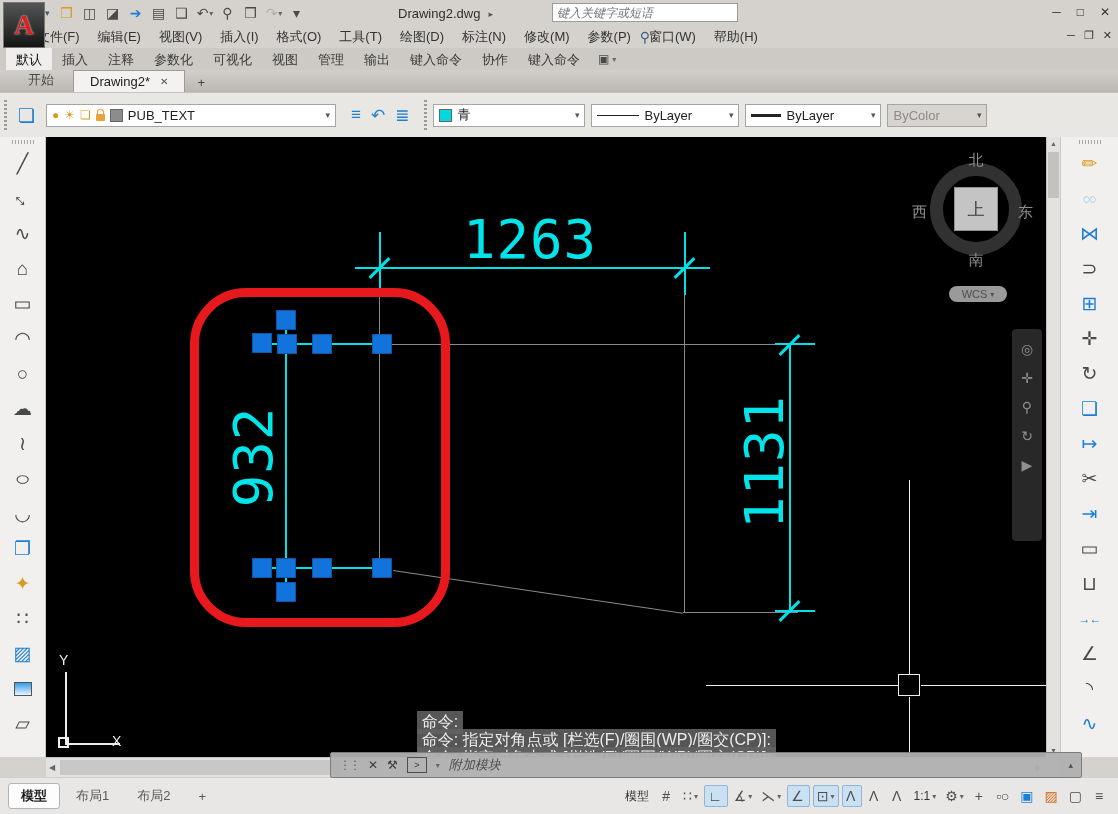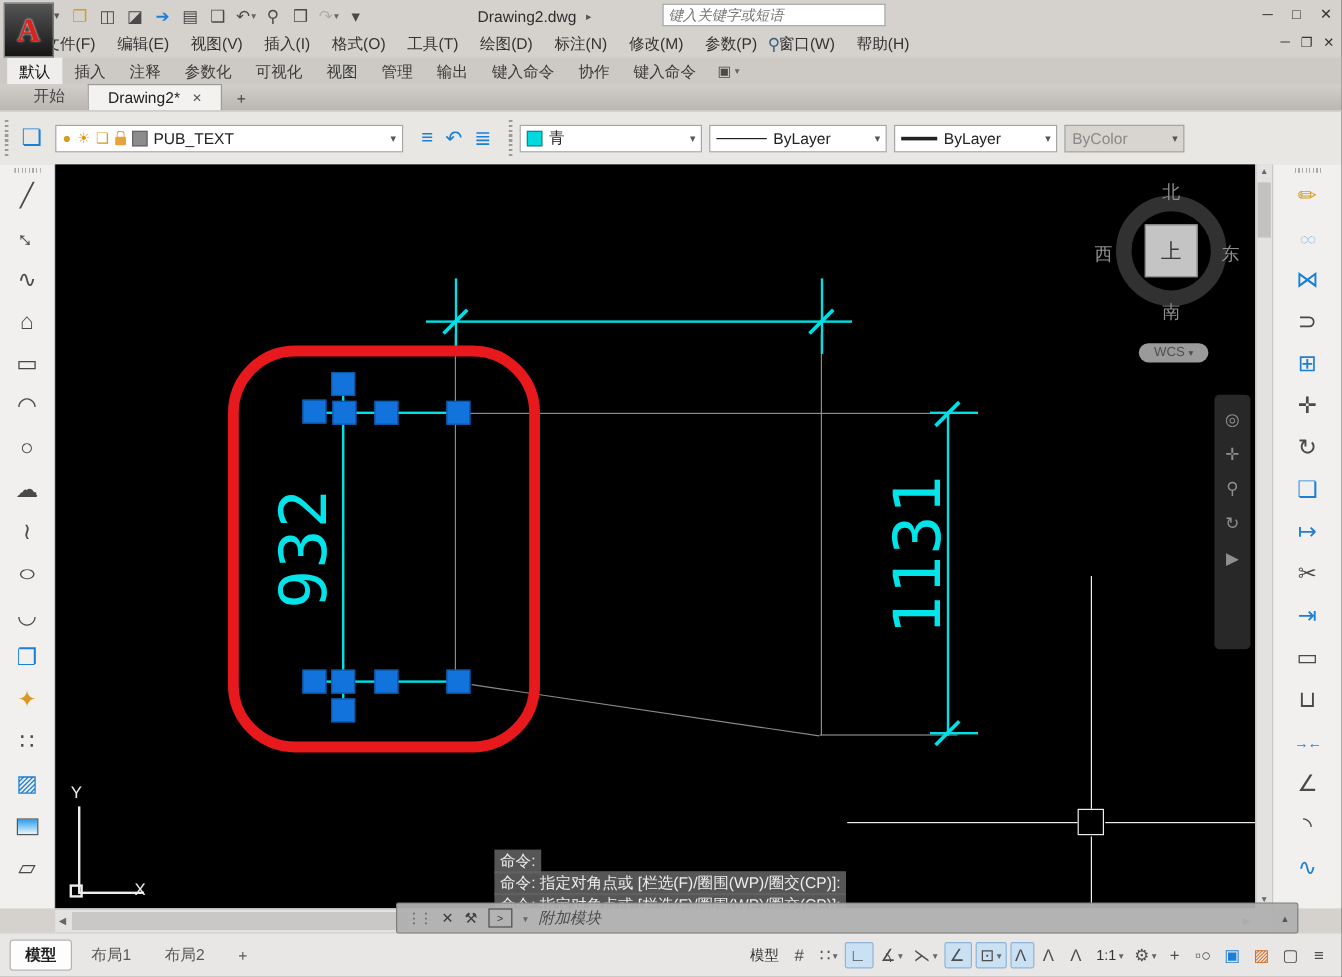--- a/index.html
+++ b/index.html
@@ -111,21 +111,21 @@
   .vcube-face{position:absolute;left:908px;top:50px;width:44px;height:44px;background:#c4c4c4;
               border:1px solid #8f8f8f;display:flex;align-items:center;justify-content:center;
               color:#3a3a3a;font-size:17px;box-sizing:border-box;}
   .vcube-label{position:absolute;color:#8f8f8f;font-size:15px;}
   .wcs{position:absolute;left:903px;top:149px;width:58px;height:16px;background:#9a9a9a;
        border-radius:8px;color:#4f4f4f;font-size:11px;display:flex;align-items:center;
        justify-content:center;gap:3px;}
   .navbar{position:absolute;left:966px;top:192px;width:30px;height:212px;background:rgba(88,88,88,.45);
           border-radius:4px;display:flex;flex-direction:column;align-items:center;gap:13px;
           padding-top:12px;box-sizing:border-box;color:#8f8f8f;font-size:14px;}
-  .chist{position:absolute;left:344px;color:#ececec;font-size:13px;white-space:pre;}
+  .chist{position:absolute;left:344px;color:#ececec;font-size:16px;white-space:pre;}
   .chist span{background:rgba(98,98,98,.88);padding:1px 5px;display:inline-block;}
   .ucs-label{position:absolute;color:#ededed;font-size:14px;}
   .ucs-box{position:absolute;left:12px;top:600px;width:11px;height:11px;border:2px solid #ededed;box-sizing:border-box;}
   .pickbox{position:absolute;left:852px;top:537px;width:22px;height:22px;border:1px solid #ededed;box-sizing:border-box;}
 
   
   .vscroll{position:absolute;left:1046px;top:137px;width:14px;height:620px;background:#e3e2e0;
            border-left:1px solid #c0c0c0;box-sizing:border-box;}
   .vthumb{position:absolute;left:1px;top:15px;width:11px;height:46px;background:#c3c2c0;}
   .sarr{position:absolute;font-size:7px;color:#666;left:3px;}
@@ -482,20 +482,21 @@
     <div class="gline" style="left:638px;top:141px;width:1px;height:335px"></div>
     <div class="gline" style="left:251px;top:207px;width:503px;height:1px"></div>
     <div class="gline" style="left:347px;top:433px;width:293px;height:1px;transform:rotate(8.4deg);transform-origin:left top"></div>
     <div class="gline" style="left:637px;top:475px;width:115px;height:1px"></div>
 
     <div class="cline" style="left:309px;top:130px;width:355px;height:2px"></div>
     <div class="cline" style="left:333px;top:95px;width:2px;height:63px"></div>
     <div class="cline" style="left:638px;top:95px;width:2px;height:63px"></div>
     <div class="tick" style="left:332px;top:117px"></div>
     <div class="tick" style="left:637px;top:117px"></div>
+    <div class="dim-text" style="left:409px;top:76px;width:150px">1263</div>
 
     <div class="cline" style="left:239px;top:186px;width:2px;height:21px"></div>
     <div class="cline" style="left:239px;top:207px;width:2px;height:224px"></div>
     <div class="cline" style="left:239px;top:431px;width:2px;height:24px"></div>
     <div class="cline" style="left:216px;top:206px;width:120px;height:2px"></div>
     <div class="cline" style="left:216px;top:430px;width:120px;height:2px"></div>
     <div class="dim-text rot90" style="left:131px;top:295px;width:150px;height:50px">932</div>
 
     <div class="cline" style="left:743px;top:208px;width:2px;height:268px"></div>
     <div class="cline" style="left:729px;top:206px;width:40px;height:2px"></div>

